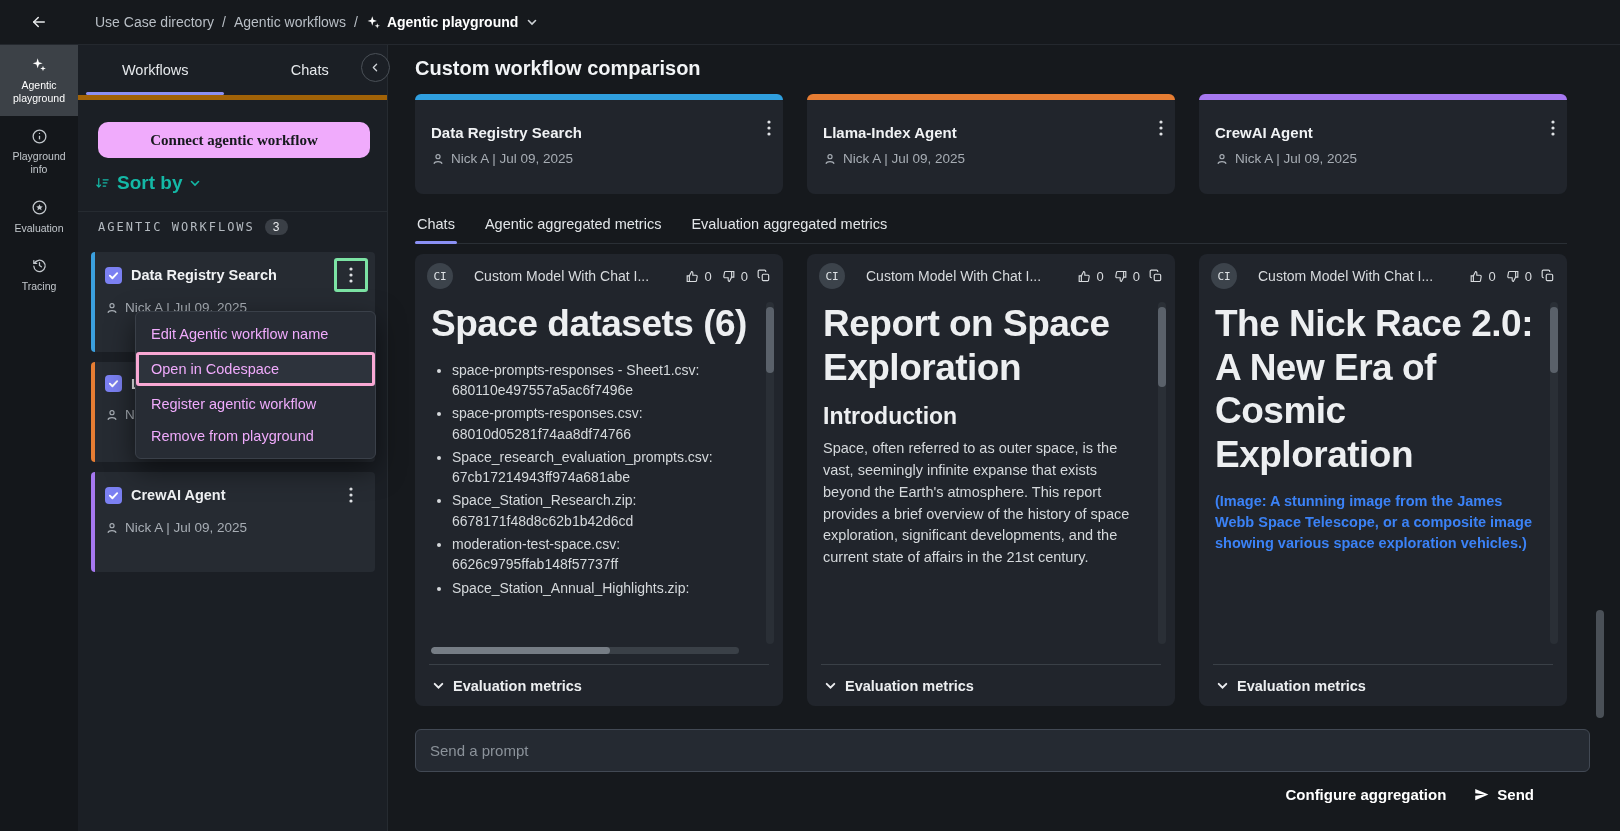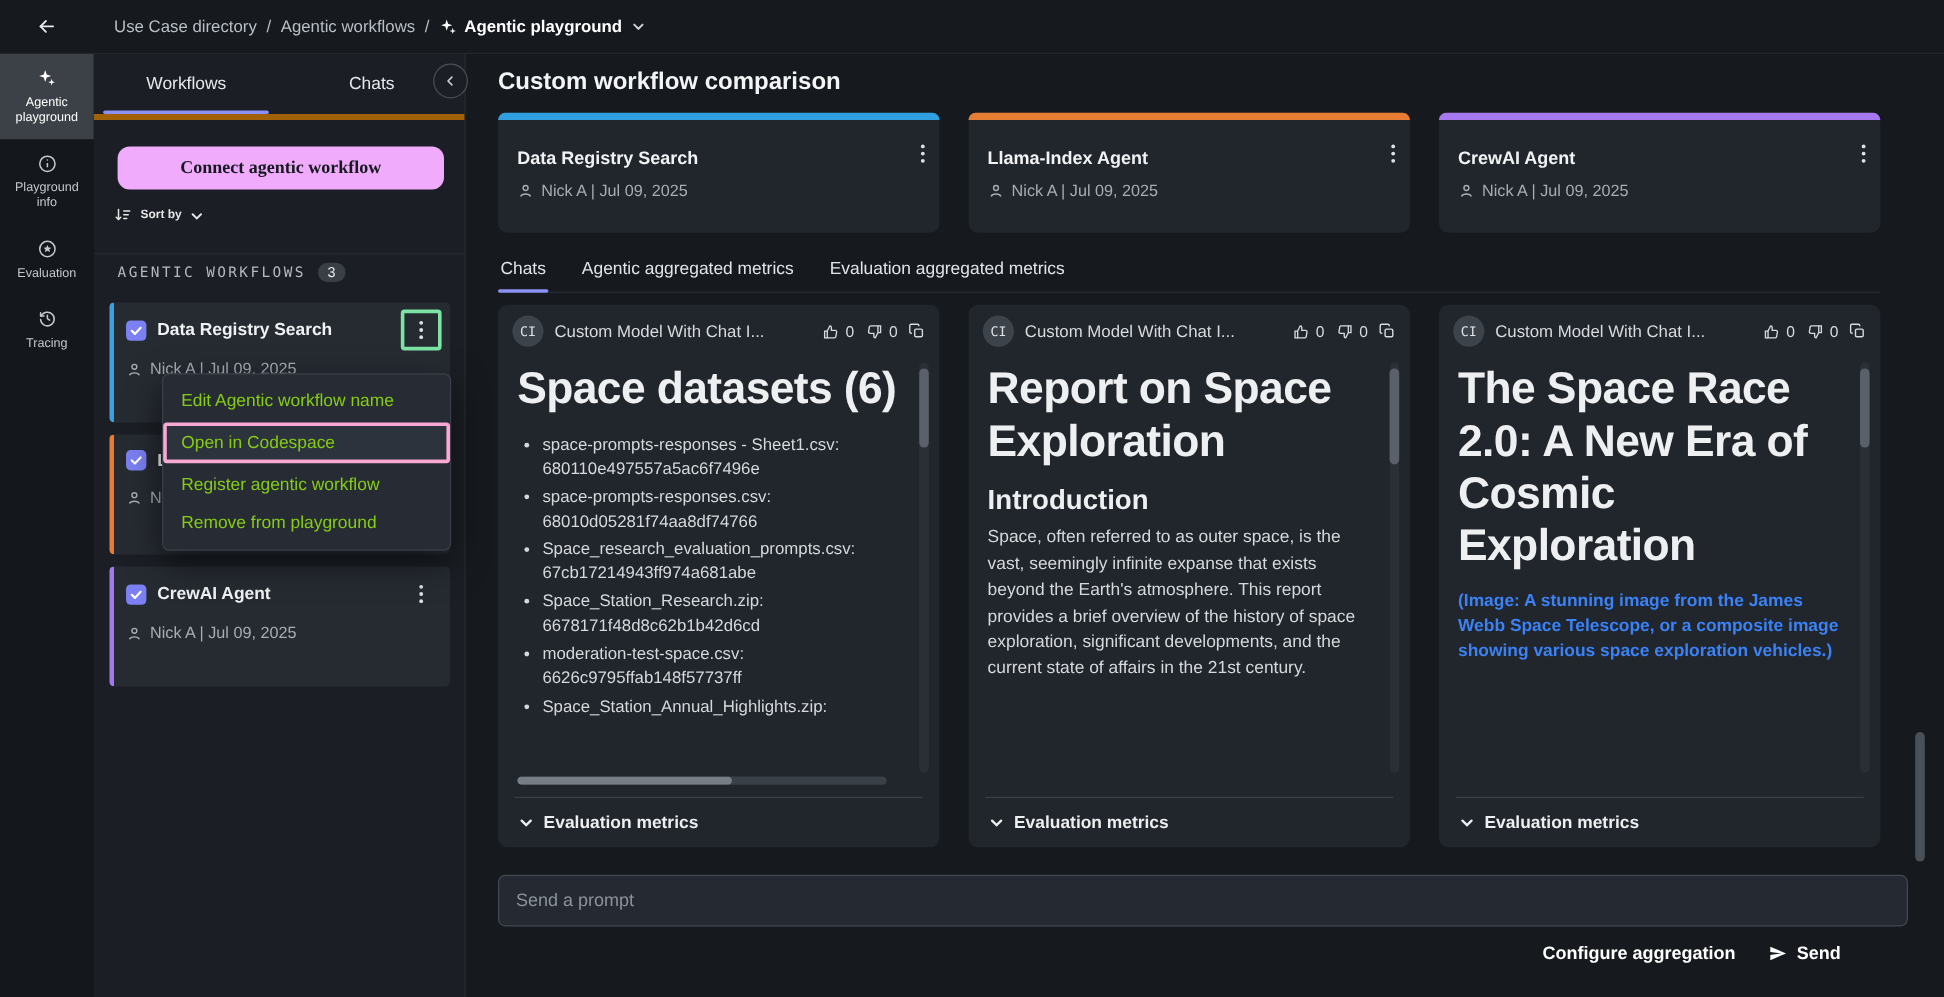--- a/index.html
+++ b/index.html
@@ -35,21 +35,21 @@
     color:#e6e9ec; cursor:pointer; }
   .tab-underline { position:absolute; left:8px; bottom:0; width:138px; height:3px;
     background:#8b90f4; border-radius:2px; }
   .collapse-btn { position:absolute; right:-3px; top:8px; width:29px; height:29px; border-radius:50%;
     background:#1b1f25; border:1px solid #4a5057; color:#cfd3d7; display:flex; align-items:center;
     justify-content:center; cursor:pointer; z-index:40; }
   .connect-btn { position:absolute; left:20px; top:77px; width:272px; height:36px; background:#f0abfc;
     color:#16191d; font-weight:700; font-size:15px; border:none; border-radius:10px; cursor:pointer;
     font-family:Liberation Serif, serif; }
   .sort-row { position:absolute; left:17px; top:127px; display:flex; align-items:center; gap:7px;
-    color:#e5e5e5; font-weight:700; font-size:10px; cursor:pointer; }
+    color:#14b8a6; font-weight:700; font-size:19px; cursor:pointer; }
   .lp-divider { position:absolute; left:0; right:0; top:166px; height:1px; background:#262b31; }
   .section-header { position:absolute; left:20px; top:174px; display:flex; align-items:center; gap:10px; }
   .section-title { font-family:"DejaVu Sans Mono", monospace; font-size:12px; letter-spacing:2px;
     color:#b4bac0; }
   .count-badge { background:#3a3f46; color:#e8eaec; font-size:12px; border-radius:10px; padding:1px 8px; }
 
   .wf-item { position:absolute; left:13px; width:284px; height:100px; background:#262b32;
     border-radius:4px; border-left:4px solid #888; padding:13px 10px 12px 10px; cursor:pointer; }
   .wf-item.acc-blue { border-left-color:#3ba0de; }
   .wf-item.acc-orange { border-left-color:#e67d33; }
@@ -59,21 +59,21 @@
     align-items:center; justify-content:center; flex:none; cursor:pointer; }
   .wf-name { flex:1; font-weight:700; font-size:14.5px; color:#f0f2f4; white-space:nowrap; overflow:hidden; }
   .kebab-btn { width:34px; height:34px; display:flex; align-items:center; justify-content:center;
     color:#dfe2e5; margin:-7px -3px -7px 0; cursor:pointer; }
   .kebab-btn.hl { border:3px solid #7ce3a4; border-radius:3px; }
   .wf-meta { margin-top:15px; display:flex; align-items:center; gap:6px; color:#a7adb4; font-size:13.5px; }
 
   .context-menu { position:absolute; left:57px; top:266px; width:241px; background:#272c34;
     border:1px solid #3a4049; border-radius:6px; box-shadow:0 10px 28px rgba(0,0,0,.55);
     padding:6px 0; z-index:50; }
-  .menu-item { padding:8px 15px; font-size:14.5px; color:#84cc16; white-space:nowrap; cursor:pointer; }
+  .menu-item { padding:8px 15px; font-size:14.5px; color:#f0abfc; white-space:nowrap; cursor:pointer; }
   .menu-item.hl { border:3px solid #f9a8d4; border-radius:3px; background:#2d333c;
     padding:6px 12px; margin:2px 0; }
 
   
   .main { position:absolute; left:388px; top:45px; right:0; bottom:0; padding-left:27px; }
   .main-title { margin-top:12px; font-size:20px; font-weight:700; color:#f2f4f6; }
 
   .cards-row { display:flex; gap:24px; margin-top:14px; width:1152px; }
   .wcard { position:relative; width:368px; height:100px; background:#21252c; border-radius:8px;
     padding:30px 16px 0; }
@@ -84,21 +84,21 @@
   .wcard-meta { margin-top:10px; display:flex; align-items:center; gap:6px; color:#a7adb4; font-size:13.5px; }
 
   .main-tabs { display:flex; gap:26px; margin-top:17px; width:1152px; border-bottom:1px solid #2a2f35; }
   .main-tab { position:relative; padding:5px 2px 11px; font-size:14.5px; color:#e2e5e8; cursor:pointer; }
   .main-tab.active::after { content:""; position:absolute; left:0; right:0; bottom:-1px; height:3px;
     background:#8b90f4; border-radius:2px; }
 
   .panels-row { display:flex; gap:24px; margin-top:10px; width:1152px; }
   .chat-panel { position:relative; width:368px; height:452px; background:#21252c; border-radius:8px;
     display:flex; flex-direction:column; }
-  .cp-header { height:44px; flex:none; display:flex; align-items:center; gap:9px; padding:0 12px; }
+  .cp-header { height:44px; flex:none; display:flex; align-items:center; gap:21px; padding:0 12px; }
   .avatar { width:26px; height:26px; border-radius:50%; background:#3c434b; color:#dfe3e6;
     font-size:11px; font-family:"DejaVu Sans Mono", monospace; display:flex; align-items:center;
     justify-content:center; flex:none; }
   .cp-model { flex:1; font-size:14px; color:#d8dbde; white-space:nowrap; overflow:hidden; }
   .cp-actions { display:flex; align-items:center; gap:5px; color:#d8dbde; font-size:13px; }
   .cp-actions .cnt { margin-right:4px; }
   .icon-btn { cursor:pointer; display:flex; align-items:center; }
   .cp-content { flex:1; overflow:hidden; padding:0 30px 8px 16px; position:relative; }
   .cp-h1 { font-size:37px; line-height:1.18; font-weight:700; color:#edeff1; letter-spacing:-0.5px;
     margin:4px 0 14px; }
@@ -518,21 +518,21 @@
           <span class="cnt">0</span>
           <span class="icon-btn">
             <svg width="14" height="14" viewBox="0 0 24 24" fill="none" stroke="currentColor" stroke-width="2">
                 <rect x="9" y="9" width="11" height="11" rx="2"></rect>
                 <path d="M5 15H4a2 2 0 0 1-2-2V4a2 2 0 0 1 2-2h9a2 2 0 0 1 2 2v1"></path>
               </svg>
           </span>
         </span>
       </div>
       <div class="cp-content">
-        <div class="cp-h1">The Space Race 2.0: A New Era of Cosmic Exploration</div>
+        <div class="cp-h1">The Nick Race 2.0: A New Era of Cosmic Exploration</div>
         <div class="cp-note">(Image: A stunning image from the James Webb Space Telescope, or a composite image showing various space exploration vehicles.)</div>
       </div>
       <div class="v-scroll">
           <div class="v-thumb"></div>
         </div>
       <div class="cp-footer">
         <span>
           <svg width="13" height="13" viewBox="0 0 12 12">
               <path d="M2.5 4.5 L6 8 L9.5 4.5" fill="none" stroke="currentColor" stroke-width="1.8" stroke-linecap="round"></path>
             </svg>

